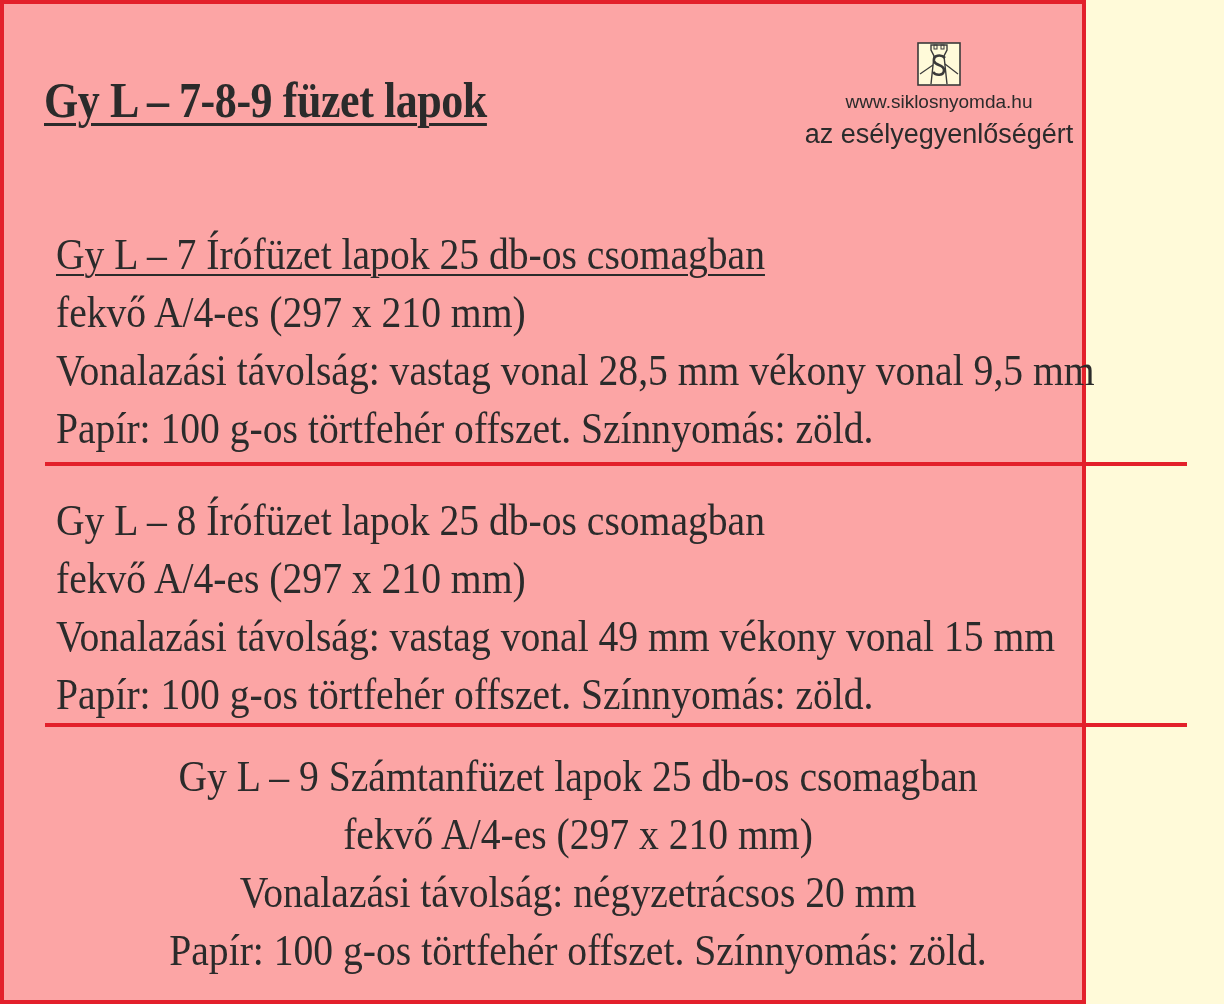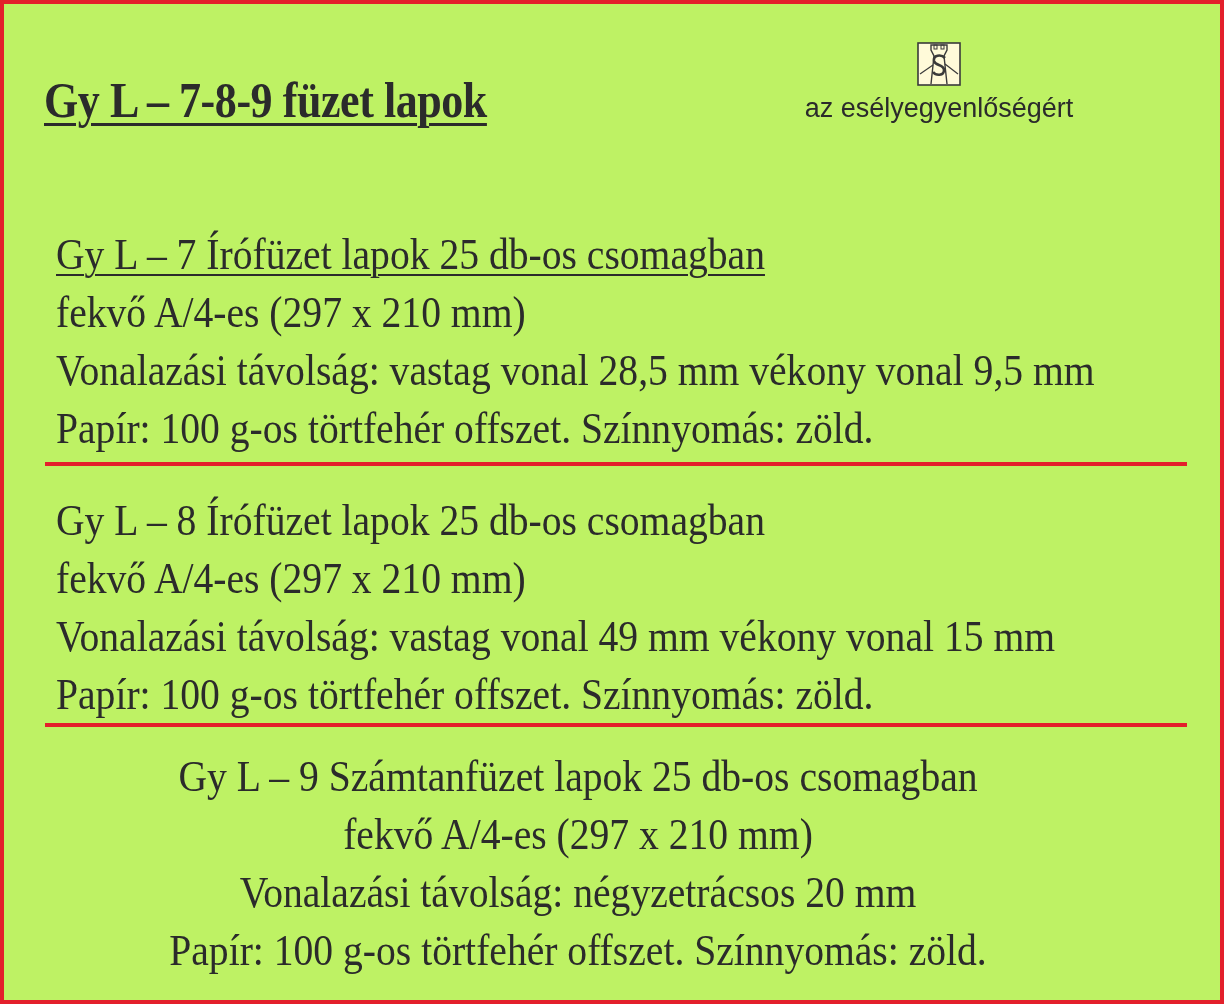--- a/index.html
+++ b/index.html
@@ -1,22 +1,22 @@
 <!DOCTYPE html>
 <html><head>
   <meta charset="utf-8">
   <style>
     html, body { margin: 0; padding: 0; }
     body {
       width: 1224px; height: 1004px; position: relative; overflow: hidden;
       background: #fffad9;
     }
     .frame {
-      position: absolute; left: 0; top: 0; width: 1224px; height: 1004px;
-      box-sizing: border-box; border: 4px solid #e3202b; background: #bef264;
+      position: absolute; left: 0; top: 0; width: 1086px; height: 1004px;
+      box-sizing: border-box; border: 4px solid #e3202b; background: #fca5a5;
     }
     .title {
       position: absolute; left: 40px; top: 66px;
       font-family: "Liberation Serif", "DejaVu Serif", serif;
       font-weight: bold; font-size: 50px; line-height: 60px; color: #2b2b2b;
       text-decoration: underline; text-decoration-thickness: 3px; text-underline-offset: 6px;
       transform: scaleX(0.88); transform-origin: left top; white-space: nowrap;
       letter-spacing: -0.5px;
     }
     .publisher {
@@ -48,20 +48,21 @@
   <div class="publisher">
     <svg class="logo" viewBox="0 0 44 44">
       <rect x="1" y="1" width="42" height="42" fill="#fffad9" stroke="#3a3a3a" stroke-width="1.6"></rect>
       <path d="M14 42 L17 14 L14 8 L14 3 L30 3 L30 8 L27 14 L30 42" fill="none" stroke="#3a3a3a" stroke-width="1.4"></path>
       <rect x="17" y="3" width="3" height="4" fill="none" stroke="#3a3a3a" stroke-width="1"></rect>
       <rect x="24" y="3" width="3" height="4" fill="none" stroke="#3a3a3a" stroke-width="1"></rect>
       <path d="M28 16 C24 12 16 13 17 19 C18 24 27 22 27 28 C27 34 19 34 16 30" fill="none" stroke="#3a3a3a" stroke-width="2.6"></path>
       <line x1="3" y1="32" x2="16" y2="23" stroke="#3a3a3a" stroke-width="1.2"></line>
       <line x1="28" y1="22" x2="41" y2="32" stroke="#3a3a3a" stroke-width="1.2"></line>
     </svg>
+    <div class="pub-line2">www.siklosnyomda.hu</div>
     <div class="pub-slogan">az esélyegyenlőségért</div>
   </div>
 
   <div class="section" style="top:222px;">
     <div class="line underlined">Gy L – 7 Írófüzet lapok 25 db-os csomagban </div>
     <div class="line">fekvő A/4-es (297 x 210 mm)</div>
     <div class="line">Vonalazási távolság: vastag vonal 28,5 mm vékony vonal 9,5 mm</div>
     <div class="line">Papír: 100 g-os törtfehér offszet. Színnyomás: zöld.</div>
   </div>
 

